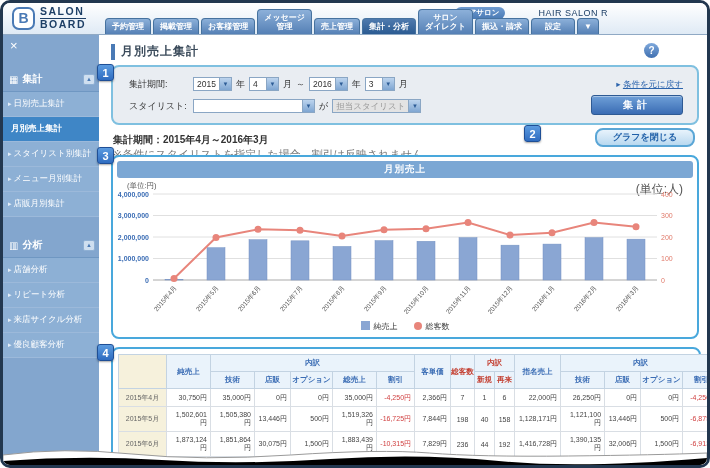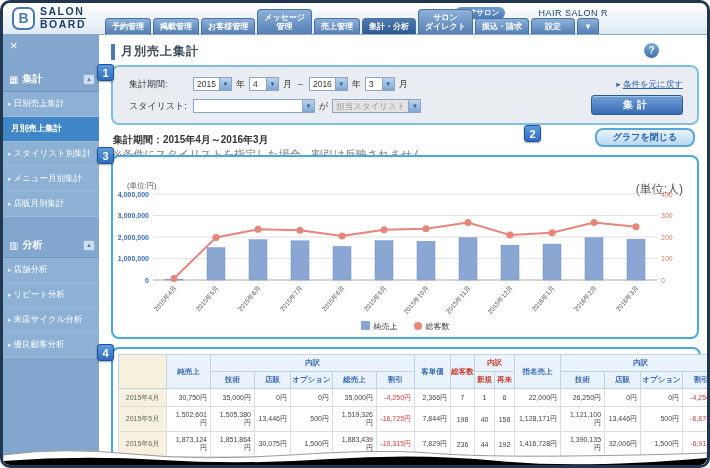--- a/index.html
+++ b/index.html
@@ -209,20 +209,21 @@
         <span class="u">条件を元に戻す</span>
       </div>
       <div class="btn-aggregate">集計</div>
     </div>
 
     <div class="summary-period">集計期間：2015年4月～2016年3月</div>
     <div class="summary-note">※条件にスタイリストを指定した場合、割引は反映されません。</div>
     <div class="btn-close-graph">グラフを閉じる</div>
 
     <div class="chart-panel">
+      <div class="chart-title-bar">月別売上</div>
       <div class="unit-left">(単位:円)</div>
       <div class="unit-right">(単位:人)</div>
       <svg class="chart-svg" id="chart-svg" width="584" height="124">
           <line x1="40" y1="4" x2="544" y2="4" stroke="#e0e0e0" stroke-width="1"></line>
           <text x="36" y="6.5" text-anchor="end" font-size="7" fill="#3a6cb4" font-weight="bold">4,000,000</text>
           <text x="548" y="6.5" text-anchor="start" font-size="7" fill="#e07a6a">400</text>
           <line x1="40" y1="25.5" x2="544" y2="25.5" stroke="#e0e0e0" stroke-width="1"></line>
           <text x="36" y="28" text-anchor="end" font-size="7" fill="#3a6cb4" font-weight="bold">3,000,000</text>
           <text x="548" y="28" text-anchor="start" font-size="7" fill="#e07a6a">300</text>
           <line x1="40" y1="47" x2="544" y2="47" stroke="#e0e0e0" stroke-width="1"></line>

